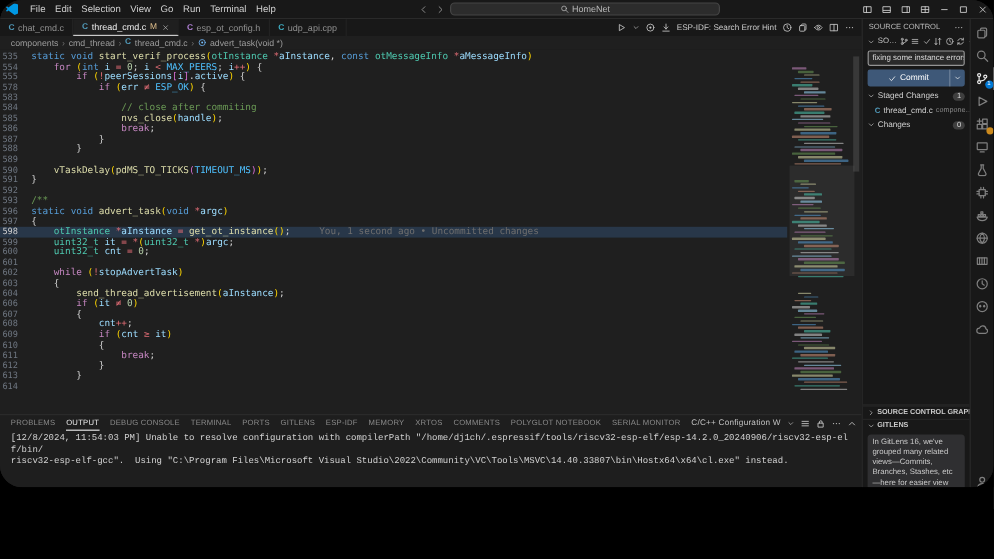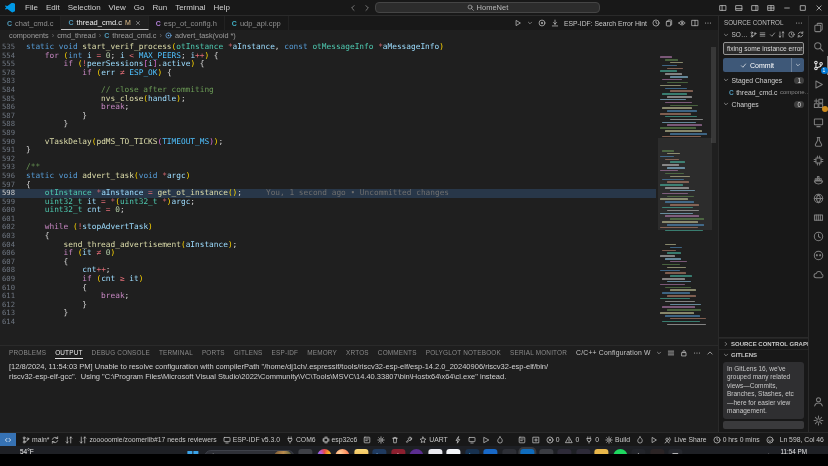--- a/index.html
+++ b/index.html
@@ -1,17 +1,17 @@
 <!DOCTYPE html>
 <html><head>
 <meta charset="utf-8">
 <style>
   html,body{margin:0;padding:0;background:#000;}
-  .app{position:relative;width:828px;height:454px;background:#1f1f1f;overflow:hidden;
-       font-family:"Liberation Sans",sans-serif;color:#ccc;font-size:8px;}
+  .app{position:relative;width:828px;height:406px;background:#1f1f1f;overflow:hidden;
+       font-family:"Liberation Sans",sans-serif;color:#ccc;font-size:8px;border-radius:18px;}
   .app *{box-sizing:border-box;}
   .ic{display:inline-flex;align-items:center;justify-content:center;line-height:0;}
   .ic svg{display:block;}
 
   
   .titlebar{height:16px;background:#181818;border-bottom:1px solid #2a2a2a;
             display:flex;align-items:center;gap:2px;padding:0 5px;}
   .logo{width:10px;height:10px;margin-right:4px;background:#0098e4;
         clip-path:polygon(72% 0,100% 12%,100% 88%,72% 100%,20% 62%,8% 72%,0 62%,13% 50%,0 38%,8% 28%,20% 38%);}
   .menu-item{font-size:8px;color:#cfcfcf;padding:0 4px;border-radius:3px;}
@@ -55,21 +55,21 @@
   .vscroll{position:absolute;right:0;top:0;width:8px;bottom:0;}
   .vthumb{position:absolute;top:6px;left:1px;width:5px;height:96px;background:rgba(121,121,121,.28);}
 
   
   .panel{height:87px;border-top:1px solid #2a2a2a;background:#1e1e1e;display:flex;flex-direction:column;}
   .panel-tabs{height:13px;display:flex;align-items:center;gap:9px;padding:0 9px;font-size:6.4px;
               letter-spacing:.2px;color:#8a8a8a;white-space:nowrap;}
   .ptab{height:100%;display:flex;align-items:center;}
   .ptab.active{color:#eaeaea;border-bottom:1px solid #e0e0e0;}
   .panel-right{margin-left:auto;display:flex;align-items:center;gap:5px;color:#c5c5c5;font-size:6.8px;}
-  .panel-out{flex:1;padding:3px 9px;font-family:Liberation Sans, sans-serif;font-size:7.5px;
+  .panel-out{flex:1;padding:3px 9px;font-family:Liberation Mono, monospace;font-size:7.5px;
              line-height:9.6px;color:#d2d2d2;white-space:pre-wrap;word-break:break-all;}
 
   
   .sidebar{width:90px;background:#181818;border-left:1px solid #2a2a2a;display:flex;flex-direction:column;}
   .sb-header{height:13px;display:flex;align-items:center;padding:0 5px;color:#bdbdbd;font-size:6.3px;}
   .sb-tools{height:11px;display:flex;align-items:center;gap:2.5px;padding:0 4px;color:#c3c3c3;font-size:6.5px;}
   .commit-input{margin:2px 4px 1px;height:13px;background:#2a2a2a;border:1px solid #949494;border-radius:2px;
                 display:flex;align-items:center;padding:0 3px;font-size:6.6px;color:#dadada;
                 white-space:nowrap;overflow:hidden;}
   .commit-btn{margin:2px 4px;height:14px;background:#3e5878;border-radius:2px;display:flex;align-items:stretch;color:#fff;}

